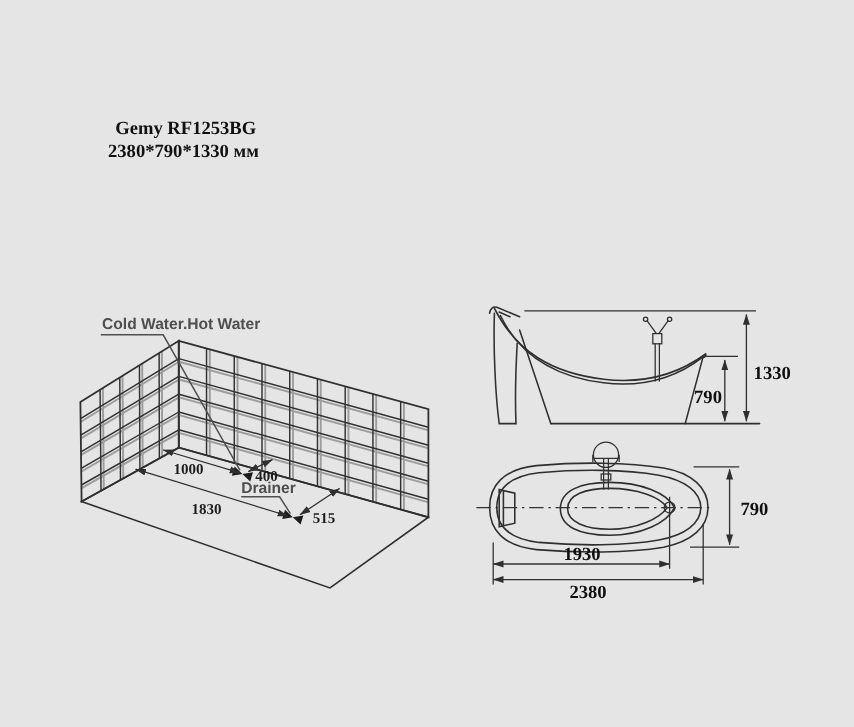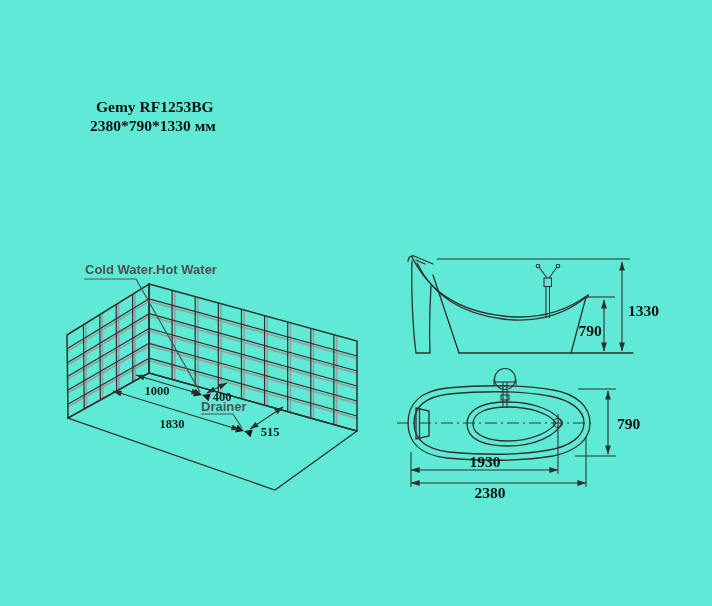--- a/index.html
+++ b/index.html
@@ -1,16 +1,16 @@
 <!DOCTYPE html>
 <html><head>
 <meta charset="utf-8">
 <style>
   html,body{margin:0;padding:0;background:#ffffff;}
-  #page{position:relative;width:712px;height:606px;background:#5eead4;overflow:hidden;
+  #page{position:relative;width:712px;height:606px;background:#e5e5e5;overflow:hidden;
         font-family:"Liberation Serif",serif;}
   svg{position:absolute;left:0;top:0;}
   .stroke{stroke:#2f2f2f;stroke-width:1.3;fill:none;stroke-linecap:round;}
   .thin{stroke:#2f2f2f;stroke-width:1.05;fill:none;}
   .lead{stroke:#4e4e4e;stroke-width:1.2;fill:none;}
   .dim{stroke:#2f2f2f;stroke-width:1.05;fill:none;
        marker-start:url(#ah);marker-end:url(#ah);}
   .dimv{stroke:#2f2f2f;stroke-width:1.1;fill:none;
        marker-start:url(#ah);marker-end:url(#ah);}
   .title-txt{font-family:"Liberation Serif",serif;font-weight:bold;font-size:15.5px;fill:#111;}

